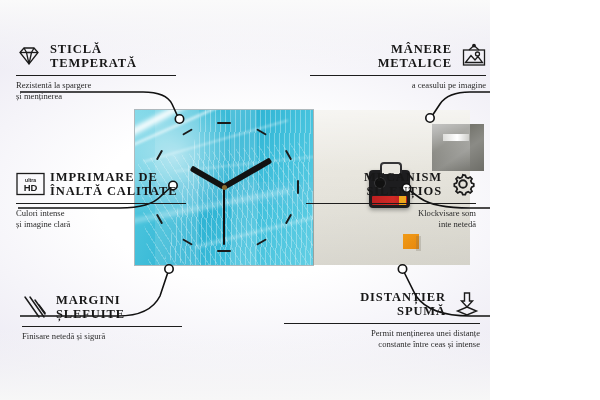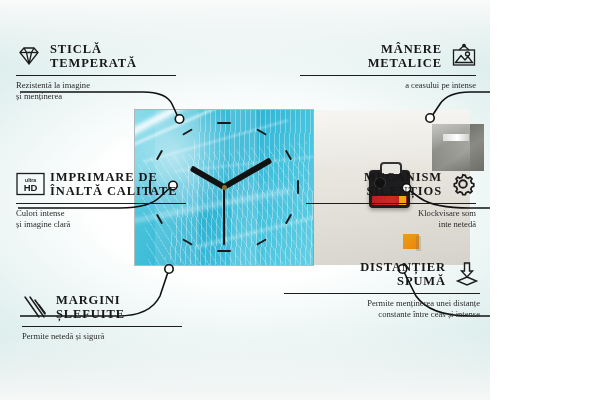--- a/index.html
+++ b/index.html
@@ -2,21 +2,21 @@
 <html><head>
 <meta charset="utf-8">
 <style>
   html,body{margin:0;padding:0;}
   body{
     width:600px;height:400px;overflow:hidden;
     background:#ffffff;
     font-family:"Liberation Serif", serif;
     color:#1a1a1a;
   }
-  #stage{position:relative;width:490px;height:400px;overflow:hidden;background:#14b8a6;}
+  #stage{position:relative;width:490px;height:400px;overflow:hidden;background:#c4b5fd;}
 
   
   .wash{position:absolute;inset:0;
     background:
       radial-gradient(ellipse 120% 80% at 50% 50%, rgba(255,255,255,1) 25%, rgba(240,240,240,0.85) 72%, rgba(228,228,228,0.95) 100%);
     pointer-events:none;}
   .wash2{position:absolute;inset:0;
     background:linear-gradient(180deg, rgba(250,250,250,1) 0%, rgba(255,255,255,0) 18%, rgba(255,255,255,0) 82%, rgba(247,247,247,1) 100%);
     pointer-events:none;}
 
@@ -187,21 +187,21 @@
               <path d="M10.5 9.5 L15.5 9.5"></path>
         </g>
           </svg>
       </span>
       <div>
         <div class="title">STICLĂ</div>
         <div class="title">TEMPERATĂ</div>
       </div>
     </div>
     <div class="rule"></div>
-    <div class="desc">Rezistentă la imagine</div>
+    <div class="desc">Rezistentă la spargere</div>
     <div class="desc">și menținerea</div>
   </div>
 
   <div class="callout co-left" style="left:16px;top:170px;width:170px;">
     <div class="head">
       <span class="ico">
         <svg viewBox="0 0 30 26" width="30" height="26">
           <rect x="1" y="2.5" width="27" height="21" fill="none" stroke="#1b1b1b" stroke-width="1.3"></rect>
           <text x="14.5" y="11" font-family="Liberation Sans, sans-serif" font-size="5" font-weight="bold" fill="#1b1b1b" text-anchor="middle">ultra</text>
           <text x="14.5" y="20" font-family="Liberation Sans, sans-serif" font-size="9.5" font-weight="bold" fill="#1b1b1b" text-anchor="middle">HD</text>
@@ -228,43 +228,43 @@
               <line x1="17" y1="11" x2="23" y2="19"></line>
         </g>
           </svg>
       </span>
       <div>
         <div class="title">MARGINI</div>
         <div class="title">ȘLEFUITE</div>
       </div>
     </div>
     <div class="rule"></div>
-    <div class="desc">Permite netedă și sigură</div>
-  </div>
-
-  <div class="callout co-right" style="right:14px;top:42px;width:176px;">
+    <div class="desc">Finisare netedă și sigură</div>
+  </div>
+
+  <div class="callout co-right" style="right:4px;top:42px;width:176px;">
     <div class="head">
       <div>
         <div class="title">MÂNERE</div>
         <div class="title">METALICE</div>
       </div>
       <span class="ico">
         <svg viewBox="0 0 28 26" width="28" height="26">
             <g fill="none" stroke="#1b1b1b" stroke-width="1.3">
           <path d="M14 2.5 L9 7 M14 2.5 L19 7"></path>
               <circle cx="14" cy="2.6" r="1.2" fill="#1b1b1b"></circle>
           <rect x="3.5" y="7" width="21" height="15"></rect>
           <path d="M5.5 19.5 L11 12.5 L15 17 L18 13.5 L22.5 19.5 Z"></path>
           <circle cx="17.5" cy="11" r="2"></circle>
         </g>
           </svg>
       </span>
     </div>
     <div class="rule"></div>
-    <div class="desc">a ceasului pe intense</div>
+    <div class="desc">a ceasului pe imagine</div>
   </div>
 
   <div class="callout co-right" style="right:14px;top:170px;width:170px;">
     <div class="head">
       <div>
         <div class="title">MECANISM</div>
         <div class="title">SILENȚIOS</div>
       </div>
       <span class="ico">
         <svg viewBox="0 0 26 26" width="26" height="26">
@@ -273,33 +273,33 @@
           <circle cx="13" cy="13" r="3.8"></circle>
         </g>
           </svg>
       </span>
     </div>
     <div class="rule"></div>
     <div class="desc">Klockvisare som</div>
     <div class="desc">inte netedă</div>
   </div>
 
-  <div class="callout co-right" style="right:10px;top:260px;width:196px;">
+  <div class="callout co-right" style="right:10px;top:290px;width:196px;">
     <div class="head">
       <div>
         <div class="title">DISTANȚIER</div>
         <div class="title">SPUMĂ</div>
       </div>
       <span class="ico">
         <svg viewBox="0 0 26 26" width="26" height="26">
             <g fill="none" stroke="#1b1b1b" stroke-width="1.4">
           <path d="M10.5 2 L15.5 2 L15.5 10 L18.5 10 L13 16 L7.5 10 L10.5 10 Z"></path>
           <path d="M13 16 L22.5 20 L13 24 L3.5 20 Z"></path>
         </g>
           </svg>
       </span>
     </div>
     <div class="rule"></div>
-    <div class="desc">Permite menținerea unei distanțe</div>
+    <div class="desc">Permit menținerea unei distanțe</div>
     <div class="desc">constante între ceas și intense</div>
   </div>
 
 </div>
 
 </body></html>

